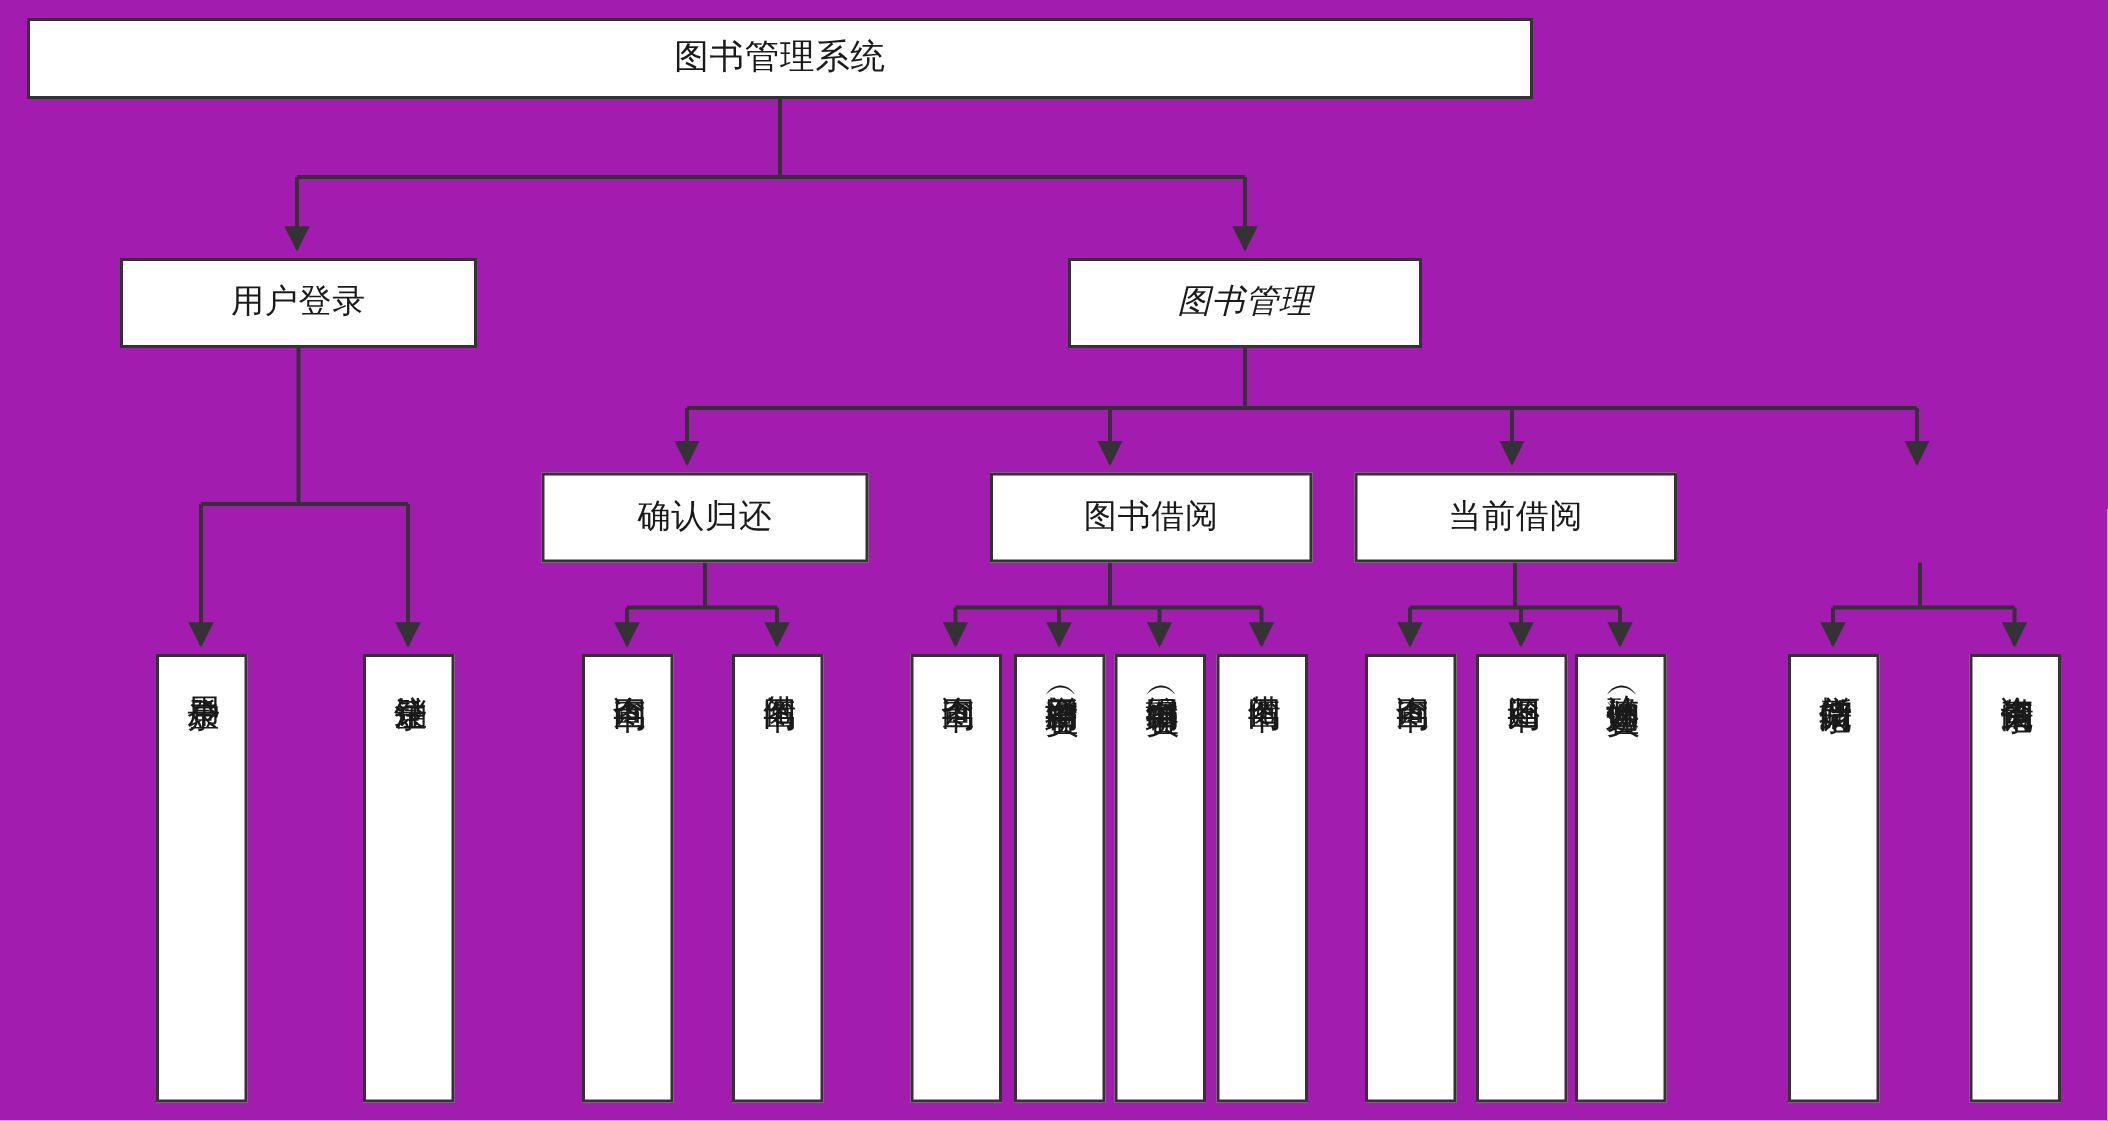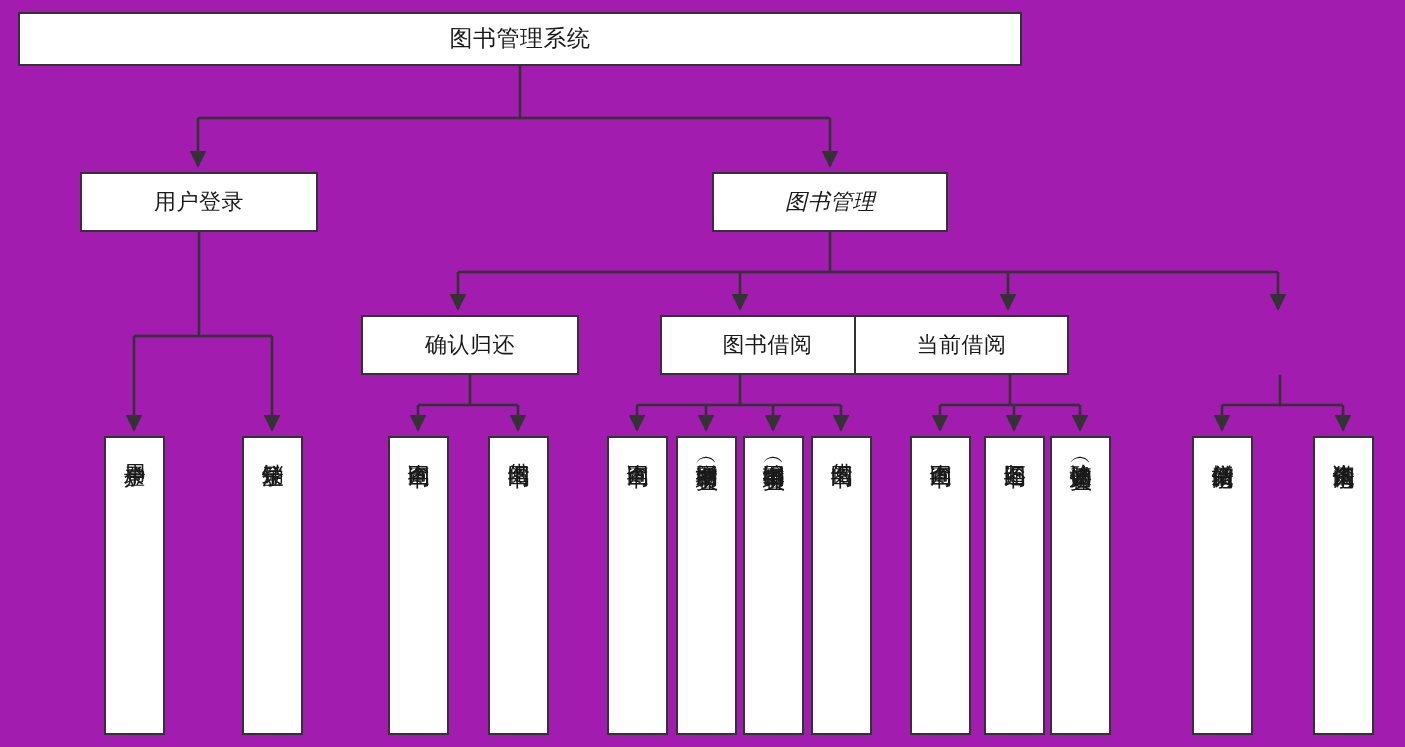--- a/index.html
+++ b/index.html
@@ -136,21 +136,21 @@
   <div class="node horizontal" style="left: 712px; top: 172px; width: 236px; height: 60px; border-color: rgb(51, 51, 51); background: rgb(255, 255, 255); color: rgb(26, 26, 26); font-style: italic;">
     <span class="node-label">图书管理</span>
   </div>
 
   <div class="node horizontal" style="left: 361px; top: 315px; width: 218px; height: 60px; border-color: rgb(51, 51, 51); background: rgb(255, 255, 255); color: rgb(26, 26, 26);">
     <span class="node-label">确认归还</span>
   </div>
   <div class="node horizontal" style="left: 633px; top: 315px; width: 215px; height: 60px; border-color: rgb(51, 51, 51); background: rgb(255, 255, 255); color: rgb(26, 26, 26); margin-left: 27px;">
     <span class="node-label">图书借阅</span>
   </div>
-  <div class="node horizontal" style="left: 854px; top: 315px; width: 215px; height: 60px; border-color: rgb(51, 51, 51); background: rgb(255, 255, 255); color: rgb(26, 26, 26);">
+  <div class="node horizontal" style="left: 903px; top: 315px; width: 215px; height: 60px; border-color: rgb(51, 51, 51); background: rgb(255, 255, 255); color: rgb(26, 26, 26);">
     <span class="node-label">当前借阅</span>
   </div>
 
   <div class="node vertical" style="left: 104px; top: 436px; width: 61px; height: 299px; border-color: rgb(51, 51, 51); background: rgb(255, 255, 255); color: rgb(26, 26, 26);">
     <span class="node-label">用户登录</span>
   </div>
   <div class="node vertical" style="left: 242px; top: 436px; width: 61px; height: 299px; border-color: rgb(51, 51, 51); background: rgb(255, 255, 255); color: rgb(26, 26, 26);">
     <span class="node-label">注销登录</span>
   </div>
 

